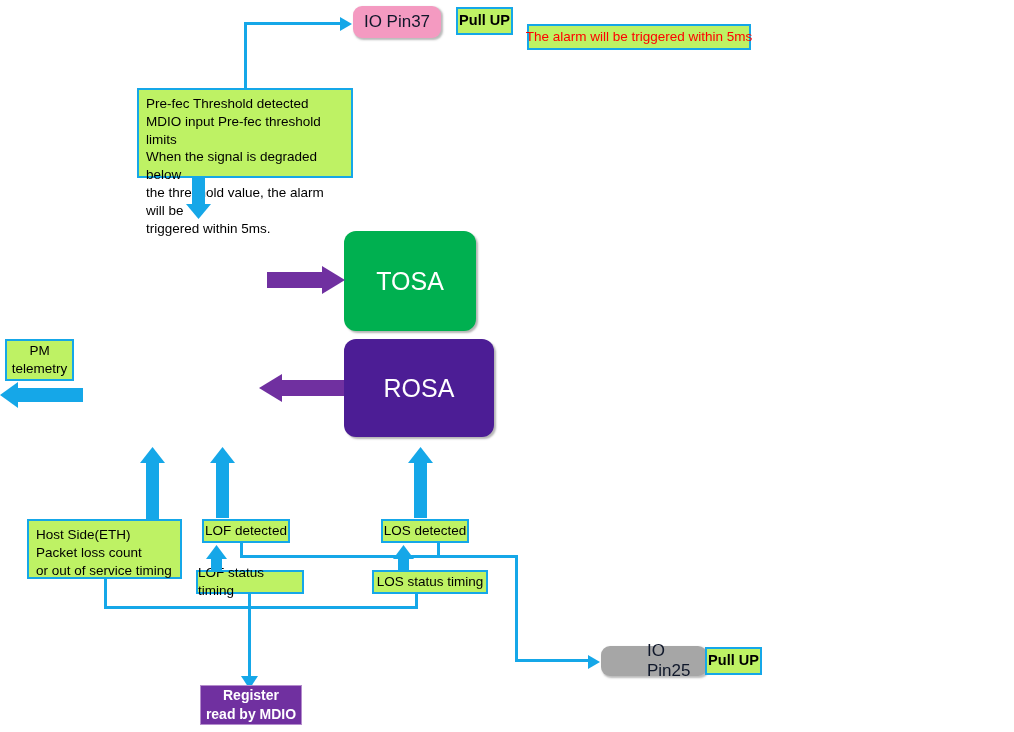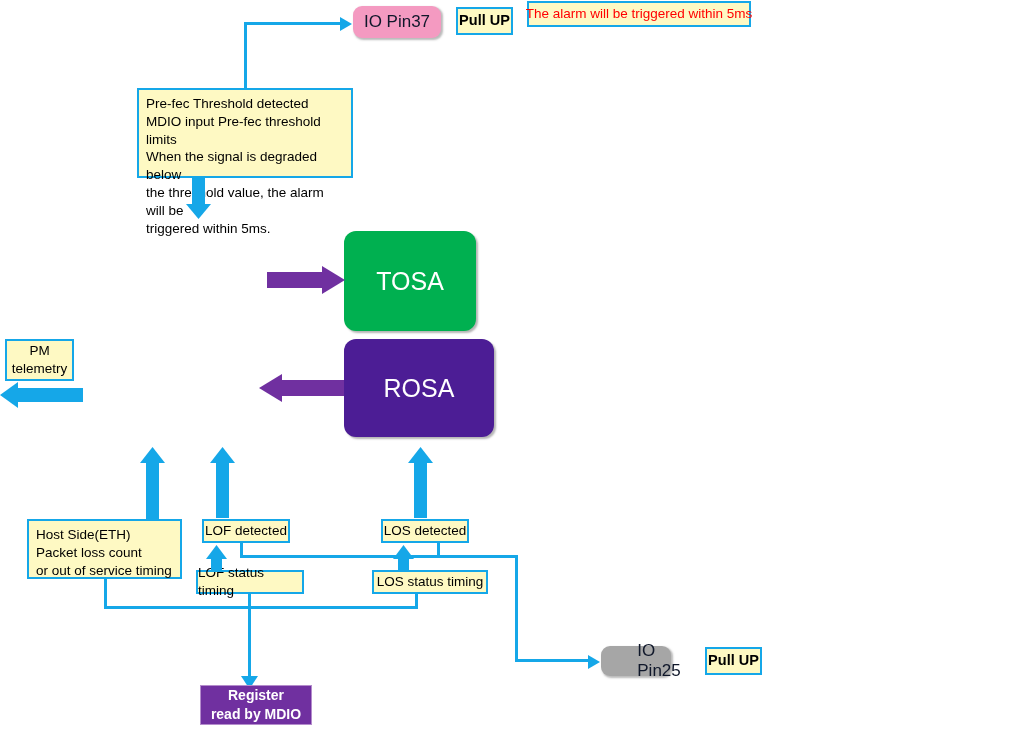--- a/index.html
+++ b/index.html
@@ -14,21 +14,21 @@
     position: relative;
     width: 1014px;
     height: 732px;
     background: #ffffff;
     overflow: hidden;
   }
   .abs { position: absolute; }
 
   
   .wbox {
-    background: #fef9c3;
+    background: #bef264;
     border: 2px solid #15a7e8;
     box-sizing: border-box;
     display: flex;
     align-items: center;
     font-size: 13.5px;
     color: #000000;
     line-height: 1.32;
   }
   .wbox.center { justify-content: center; }
   .wbox.padded { padding: 5px 7px; align-items: flex-start; }
@@ -105,21 +105,21 @@
   </svg>
 
   <div class="abs pin pink" style="left:353px; top:6px; width:88px; height:32px;">
     <span>IO Pin37</span>
   </div>
 
   <div class="abs wbox pullup" style="left:456px; top:7px; width:57px; height:28px;">
     <span>Pull UP</span>
   </div>
 
-  <div class="abs wbox alarm" style="left:527px; top:1px; width:224px; height:26px;">
+  <div class="abs wbox alarm" style="left:527px; top:24px; width:224px; height:26px;">
     <span>The alarm will be triggered within 5ms</span>
   </div>
 
   <div class="abs wbox padded" style="left:137px; top:88px; width:216px; height:90px;">
     <span class="txt">Pre-fec Threshold detected
 MDIO input Pre-fec threshold limits
 When the signal is degraded below
 the threshold value, the alarm will be
 triggered within 5ms.</span>
   </div>
@@ -220,26 +220,26 @@
   <div class="abs ln" style="left:104px; top:606px; width:214px; height:3px;"></div>
 
   <div class="abs ln" style="left:415px; top:594px; width:3px; height:15px;"></div>
   <div class="abs ln" style="left:248px; top:606px; width:170px; height:3px;"></div>
 
   <div class="abs ln" style="left:248px; top:594px; width:3px; height:86px;"></div>
   <svg class="arrow" style="left:241px; top:676px; width:18px; height:14px;">
     <polygon points="8.5,13 0,0 17,0" fill="#15a7e8"></polygon>
   </svg>
 
-  <div class="abs reg" style="left:200px; top:685px; width:112px; height:40px;">
+  <div class="abs reg" style="left:200px; top:685px; width:102px; height:40px;">
     <span>Register</span>
     <span>read by MDIO</span>
   </div>
 
-  <div class="abs pin gray" style="left:601px; top:646px; width:70px; height:30px;padding-left:46px;">
+  <div class="abs pin gray" style="left:601px; top:646px; width:106px; height:30px;padding-left:46px;">
     <span>IO Pin25</span>
   </div>
 
   <div class="abs wbox pullup" style="left:705px; top:647px; width:57px; height:28px;">
     <span>Pull UP</span>
   </div>
 
 
 </div>
 

